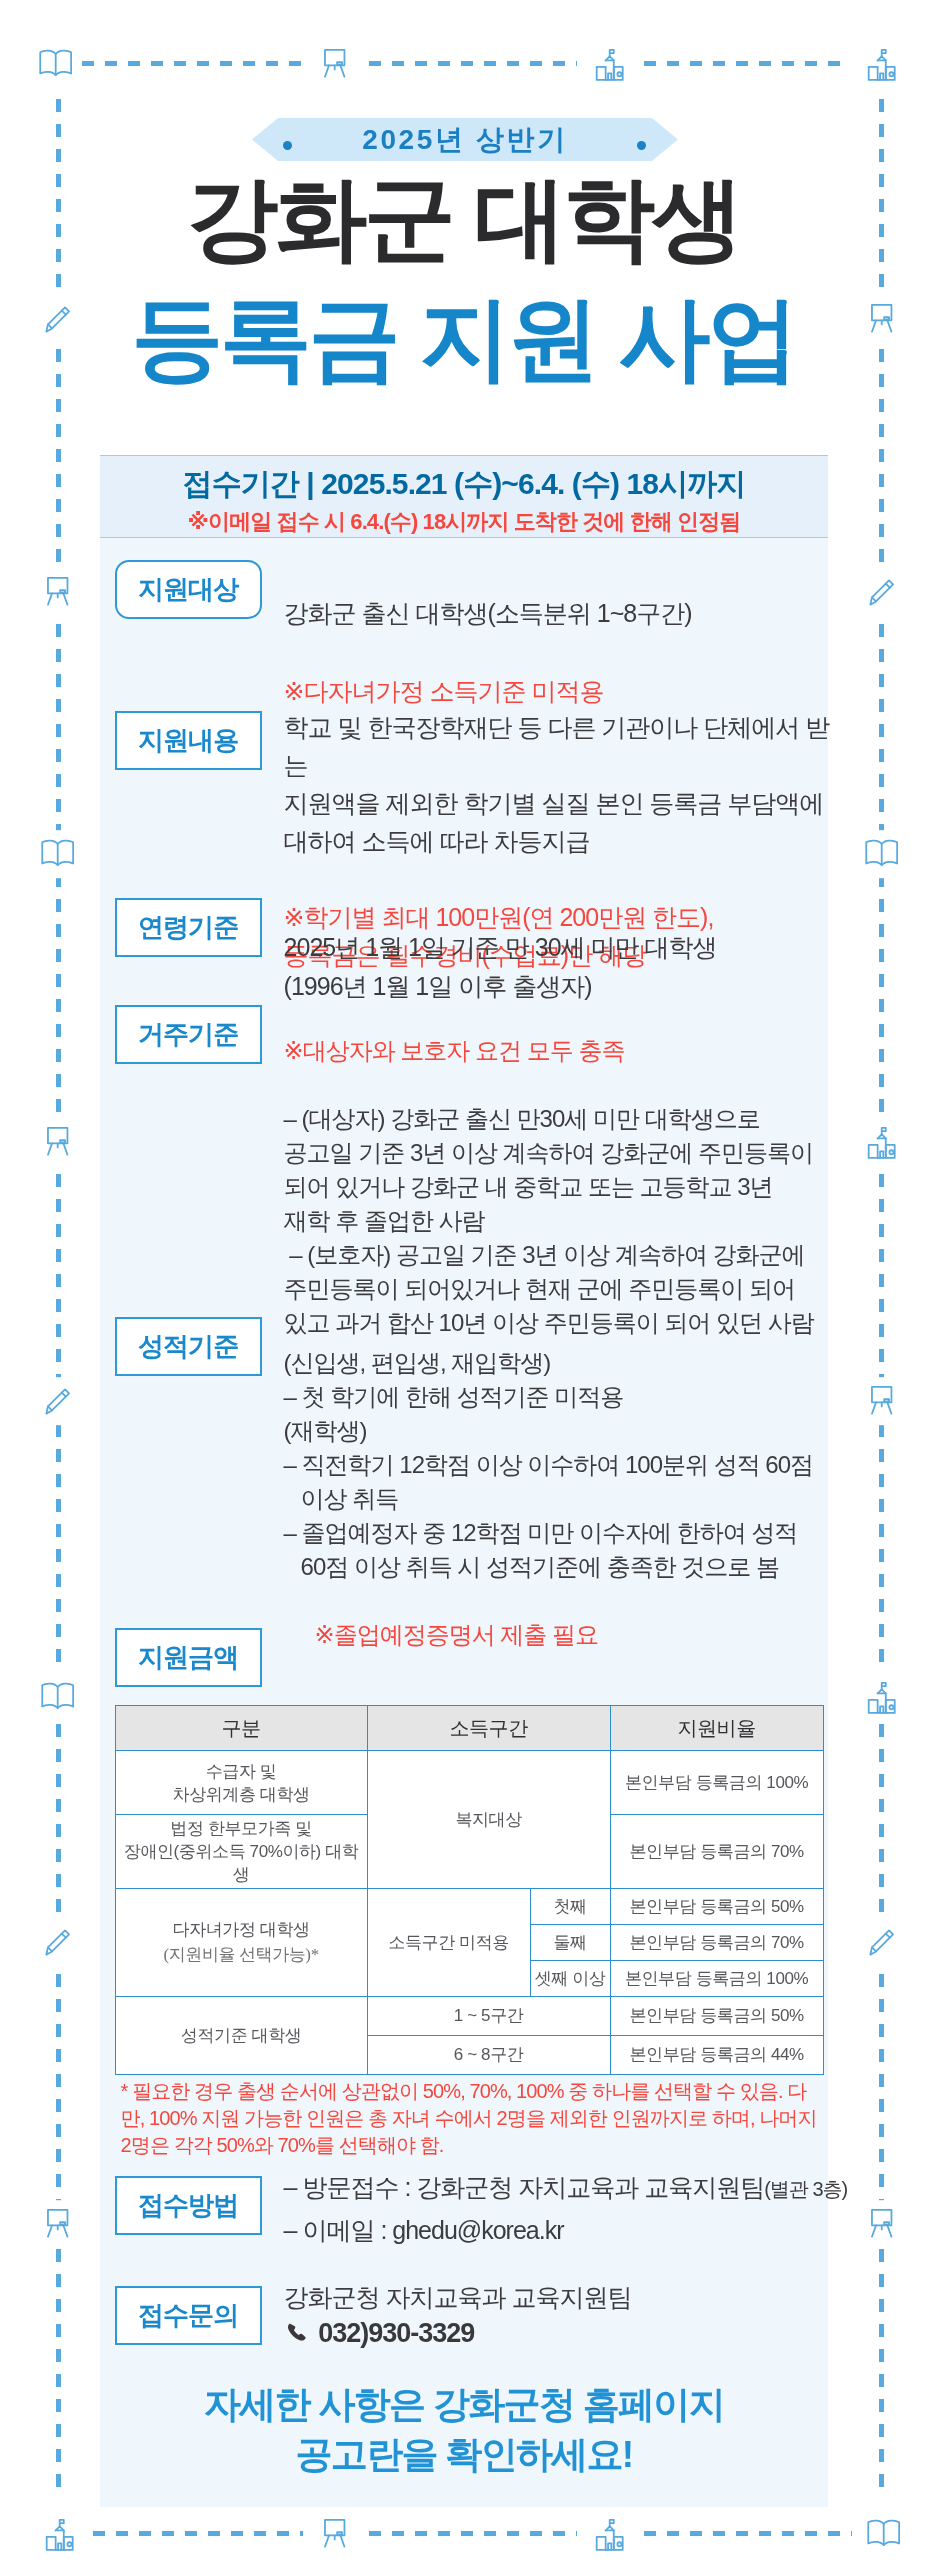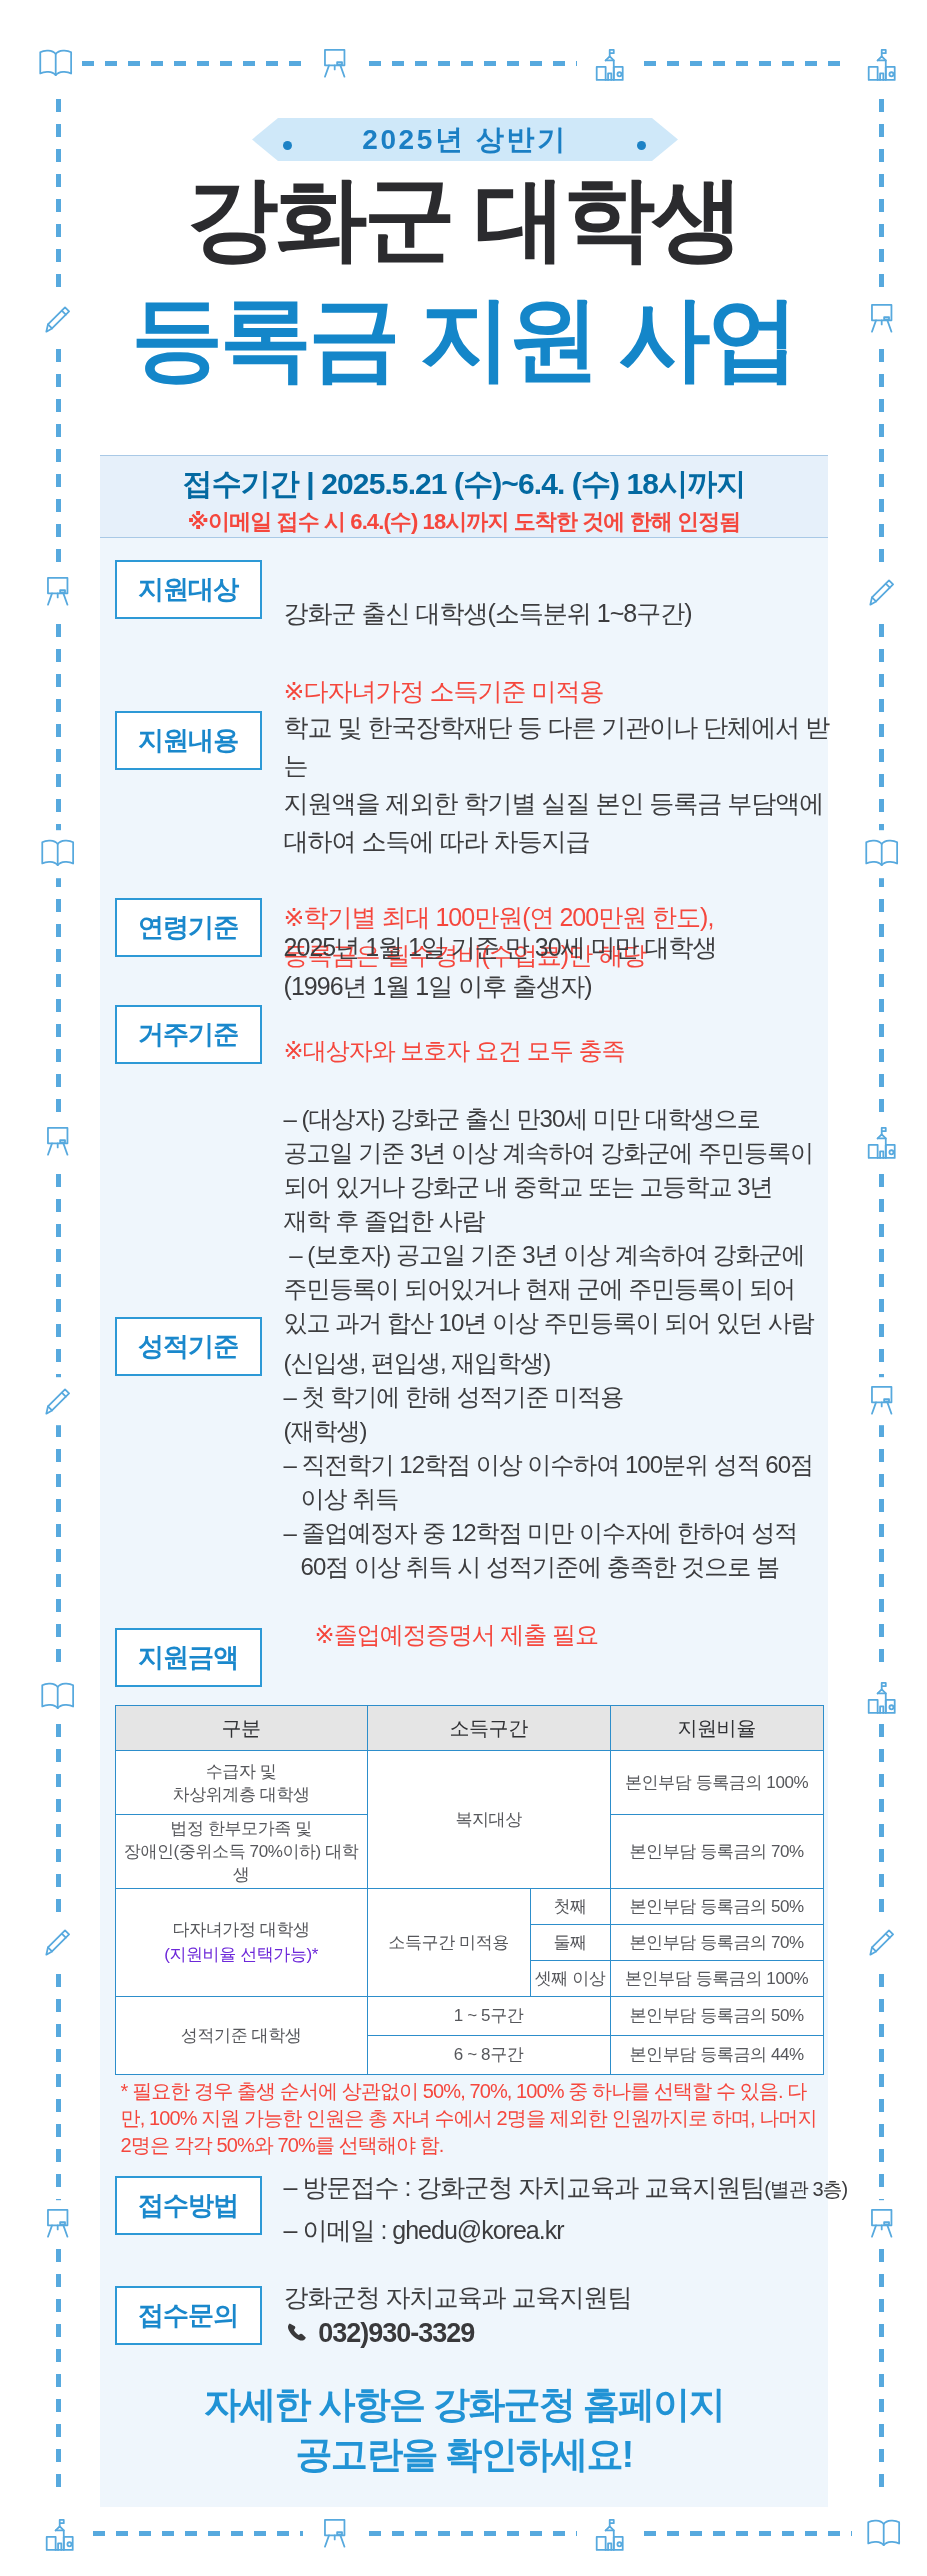--- a/index.html
+++ b/index.html
@@ -39,21 +39,21 @@
   .dark{color:#3c3c3e;}
   .red{color:#f5473d;}
   .indent{margin-left:31px;}
 
   
   .grant-table{position:absolute;left:14.6px;top:1250px;width:708px;border-collapse:collapse;table-layout:fixed;
                background:#ffffff;font-size:17px;color:#56575b;letter-spacing:-0.4px;}
   .grant-table td,.grant-table th{border:1.7px solid #2d8ecb;text-align:center;vertical-align:middle;padding:1.7px 2.6px;white-space:pre-line;}
   .grant-table th{background:#e5e5e5;color:#2f3033;font-size:20px;font-weight:400;height:41px;}
   .rowtall{height:64px;} .rowsub{height:36px;} .rowgen{height:39px;}
-  .cell-red{color:#6d28d9;display:block;margin-top:2px;}
+  .cell-red{color:#737373;display:block;margin-top:2px;font-family:Liberation Serif, serif;}
 
   .footnote{position:absolute;left:20.6px;top:1623px;width:697px;font-size:20px;line-height:27px;color:#f5473d;letter-spacing:-0.9px;}
 
   .apply-line{font-size:25px;line-height:41px;color:#3c3c3e;letter-spacing:-1px;white-space:nowrap;}
   .apply-sub{font-size:20px;}
   .phone-row{display:flex;align-items:center;gap:8.6px;font-size:27px;font-weight:600;color:#39393b;}
   .phone-row svg{width:26px;height:26px;fill:#39393b;}
 
   .panel-footer{position:absolute;left:0;top:1925px;width:100%;text-align:center;font-size:37px;font-weight:800;
                 color:#2193d5;line-height:50px;letter-spacing:-1.7px;white-space:pre-line;}
@@ -287,21 +287,21 @@
   <div class="title title2">등록금 지원 사업</div>
 
   <div class="panel">
 
     <div class="strip">
       <div class="strip-main">접수기간 |  2025.5.21 (수)~6.4. (수) 18시까지</div>
       <div class="strip-note">※이메일 접수 시 6.4.(수) 18시까지 도착한 것에 한해 인정됨</div>
     </div>
 
     <div class="section" style="top:100px;">
-      <div class="label-box" style="top:5.2px;">지원대상</div>
+      <div class="label-box" style="top:5.2px;border-radius:14px;">지원대상</div>
       <div class="content t29">
         <div class="dark">강화군 출신 대학생(소득분위 1~8구간)</div>
         <div class="red">※다자녀가정 소득기준 미적용</div>
       </div>
     </div>
 
     <div class="section" style="top:215px;">
       <div class="label-box" style="top:41px;">지원내용</div>
       <div class="content t29" style="line-height:38px;">
         <div class="dark">학교 및 한국장학재단 등 다른 기관이나 단체에서 받는

